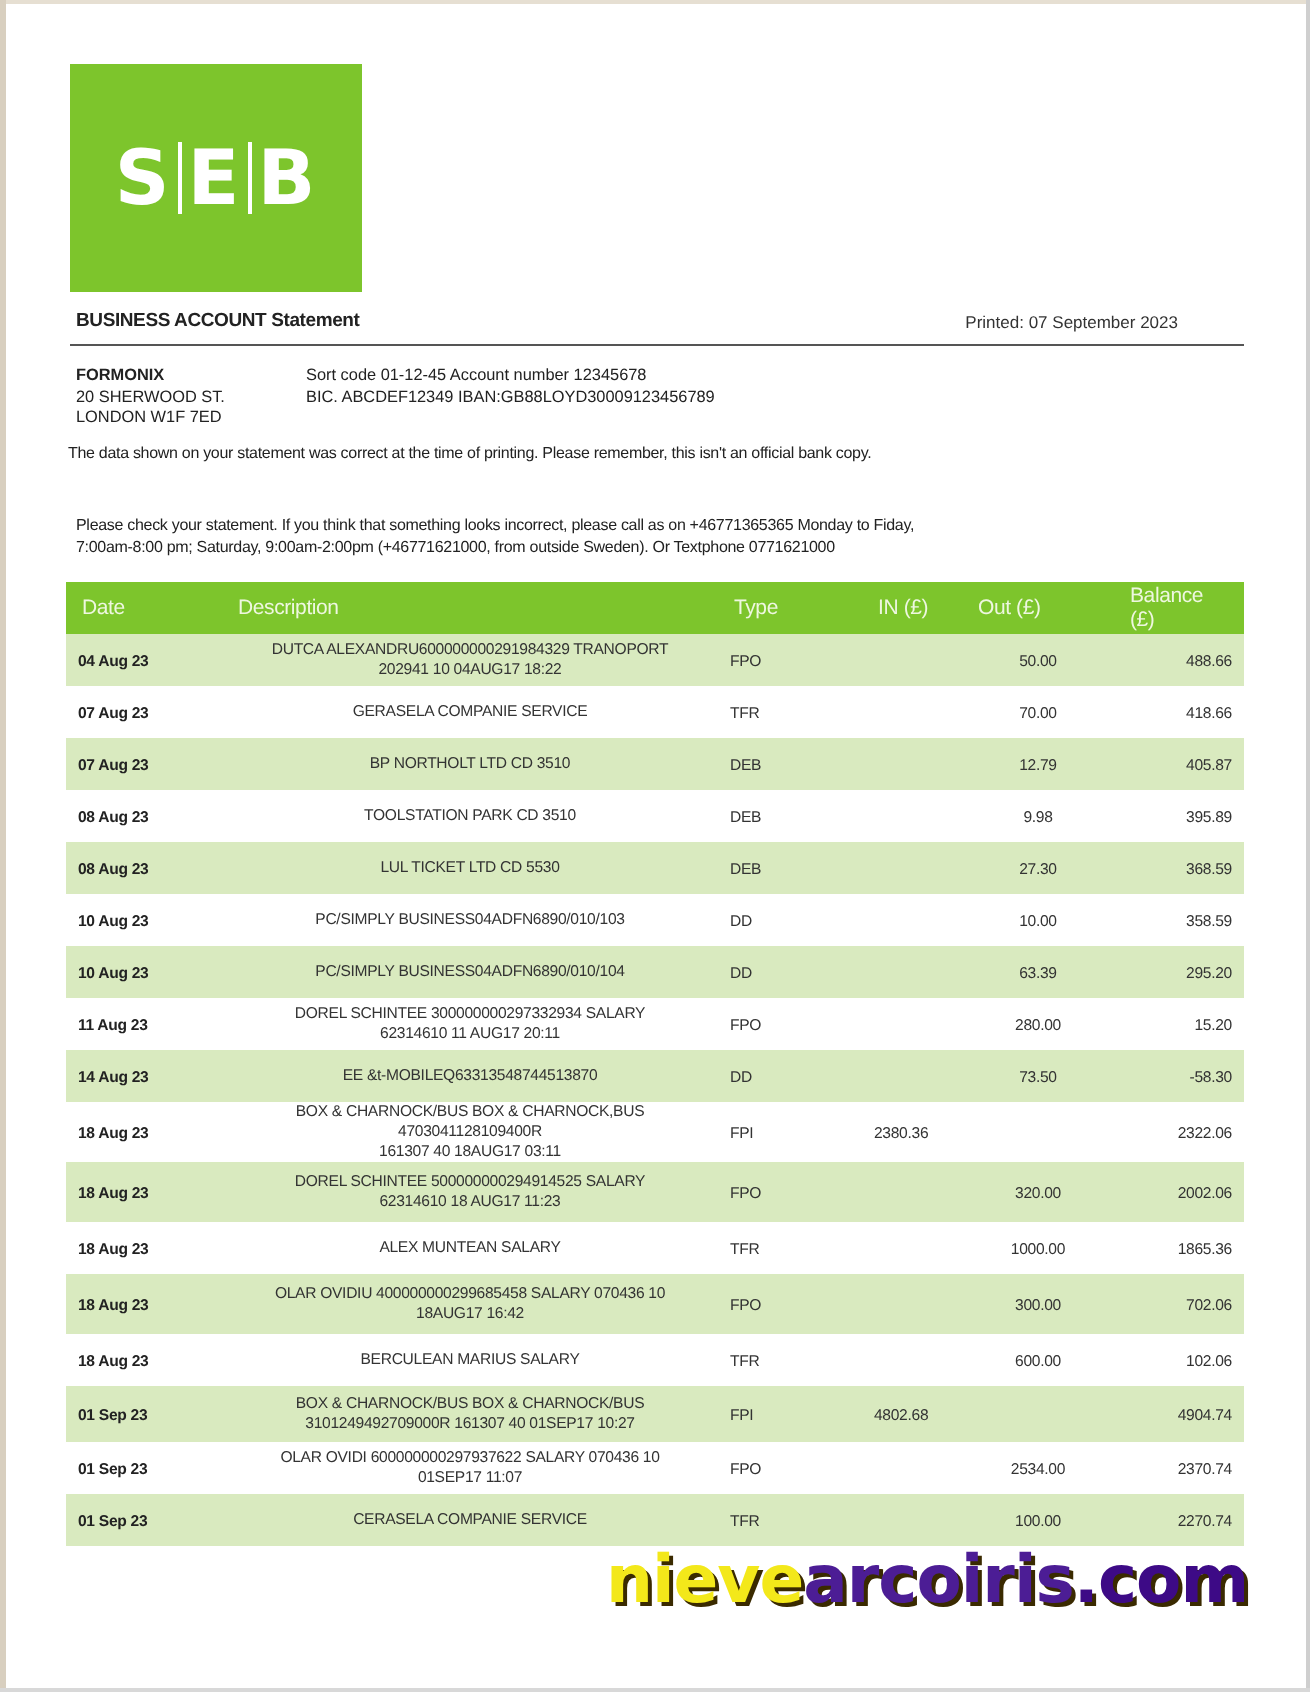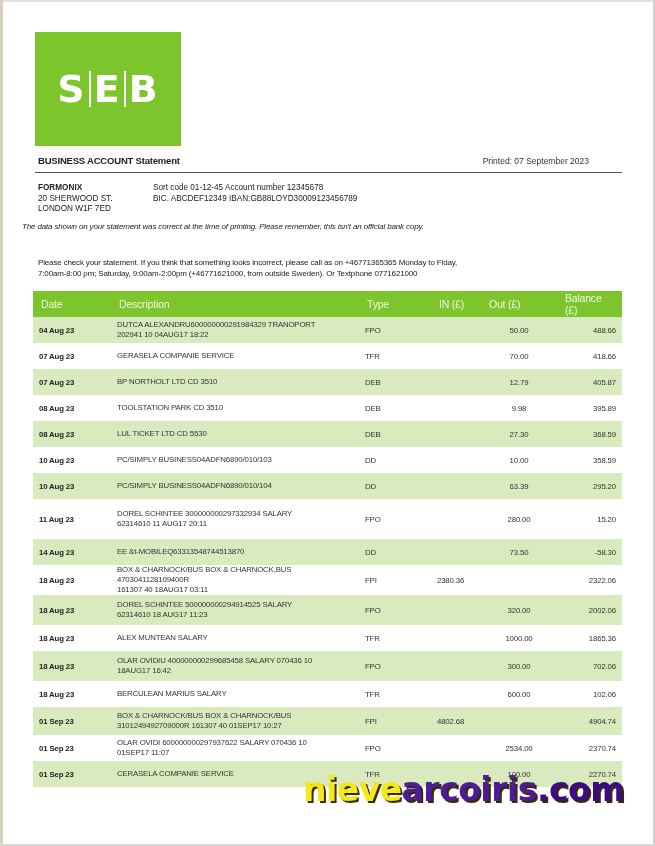--- a/index.html
+++ b/index.html
@@ -17,31 +17,31 @@
 
   .title-row { position: absolute; left: 38px; top: 155px; width: 584px; height: 18px; font-size: 9px; }
   .title { position: absolute; left: 0; top: 0; font-weight: bold; font-size: 9.5px; letter-spacing: -0.2px; }
   .printed { position: absolute; right: 33px; top: 1px; font-size: 8.5px; color: #333; }
   .rule { position: absolute; left: 35px; top: 172px; width: 587px; height: 1px; background: #555; }
 
   .company { position: absolute; left: 38px; top: 183px; font-size: 8.2px; line-height: 10.5px; color: #222; }
   .company .name { font-weight: bold; }
   .acct { position: absolute; left: 153px; top: 183px; font-size: 8.2px; line-height: 10.5px; color: #222; }
 
-  .notice1 { position: absolute; left: 22px; top: 222px; font-size: 8px; color: #222; letter-spacing: -0.15px; font-style: italic; }
+  .notice1 { position: absolute; left: 34px; top: 222px; font-size: 8px; color: #222; letter-spacing: -0.15px; }
   .notice2 { position: absolute; left: 38px; top: 258px; width: 440px; font-size: 8px; line-height: 10.5px; color: #222; letter-spacing: -0.15px; }
 
   table.tx { position: absolute; left: 33px; top: 291px; width: 589px; border-collapse: collapse; }
   table.tx th { background: #7dc52c; color: #eef7e0; font-weight: normal; font-size: 10.5px; height: 26px; text-align: left; padding: 0 8px; letter-spacing: -0.2px; }
   table.tx th.num { text-align: left; }
   table.tx td { font-size: 7.8px; color: #333; vertical-align: middle; padding: 0 6px; letter-spacing: -0.15px; }
   table.tx tr.odd td { background: #d9eabf; }
   table.tx tr.even td { background: #ffffff; }
   table.tx td.date { font-weight: bold; color: #222; width: 78px; }
-  table.tx td.desc { line-height: 10px; width: 248px; }
+  table.tx td.desc { line-height: 10px; width: 248px; text-align: center; }
   table.tx td.type { width: 72px; }
   table.tx td.in { width: 50px; }
   table.tx td.out { width: 76px; text-align: center; }
   table.tx td.bal { text-align: right; padding-right: 6px; }
 
   .watermark { position: absolute; left: 303px; top: 770px; font-family: "DejaVu Sans", sans-serif; font-weight: bold; font-size: 33px; letter-spacing: -0.5px;
                text-shadow: 2px 2px 0 #3a2a00; }
   .wm-a { color: #f3e81a; }
   .wm-b { color: #4c1d95; }
   .wm-c { color: #3d0a86; margin-top: 20px; }
@@ -160,21 +160,21 @@
       <tr class="odd" style="height: 26px;">
         <td class="date">10 Aug 23</td>
         <td class="desc">
           <div>PC/SIMPLY BUSINESS04ADFN6890/010/104</div>
         </td>
         <td class="type">DD</td>
         <td class="in"></td>
         <td class="out">63.39</td>
         <td class="bal">295.20</td>
       </tr>
-      <tr class="even" style="height: 40px;">
+      <tr class="even" style="height: 26px;">
         <td class="date">11 Aug 23</td>
         <td class="desc">
           <div>DOREL SCHINTEE 300000000297332934 SALARY</div>
           <div>62314610 11 AUG17 20:11</div>
         </td>
         <td class="type">FPO</td>
         <td class="in"></td>
         <td class="out">280.00</td>
         <td class="bal">15.20</td>
       </tr>

